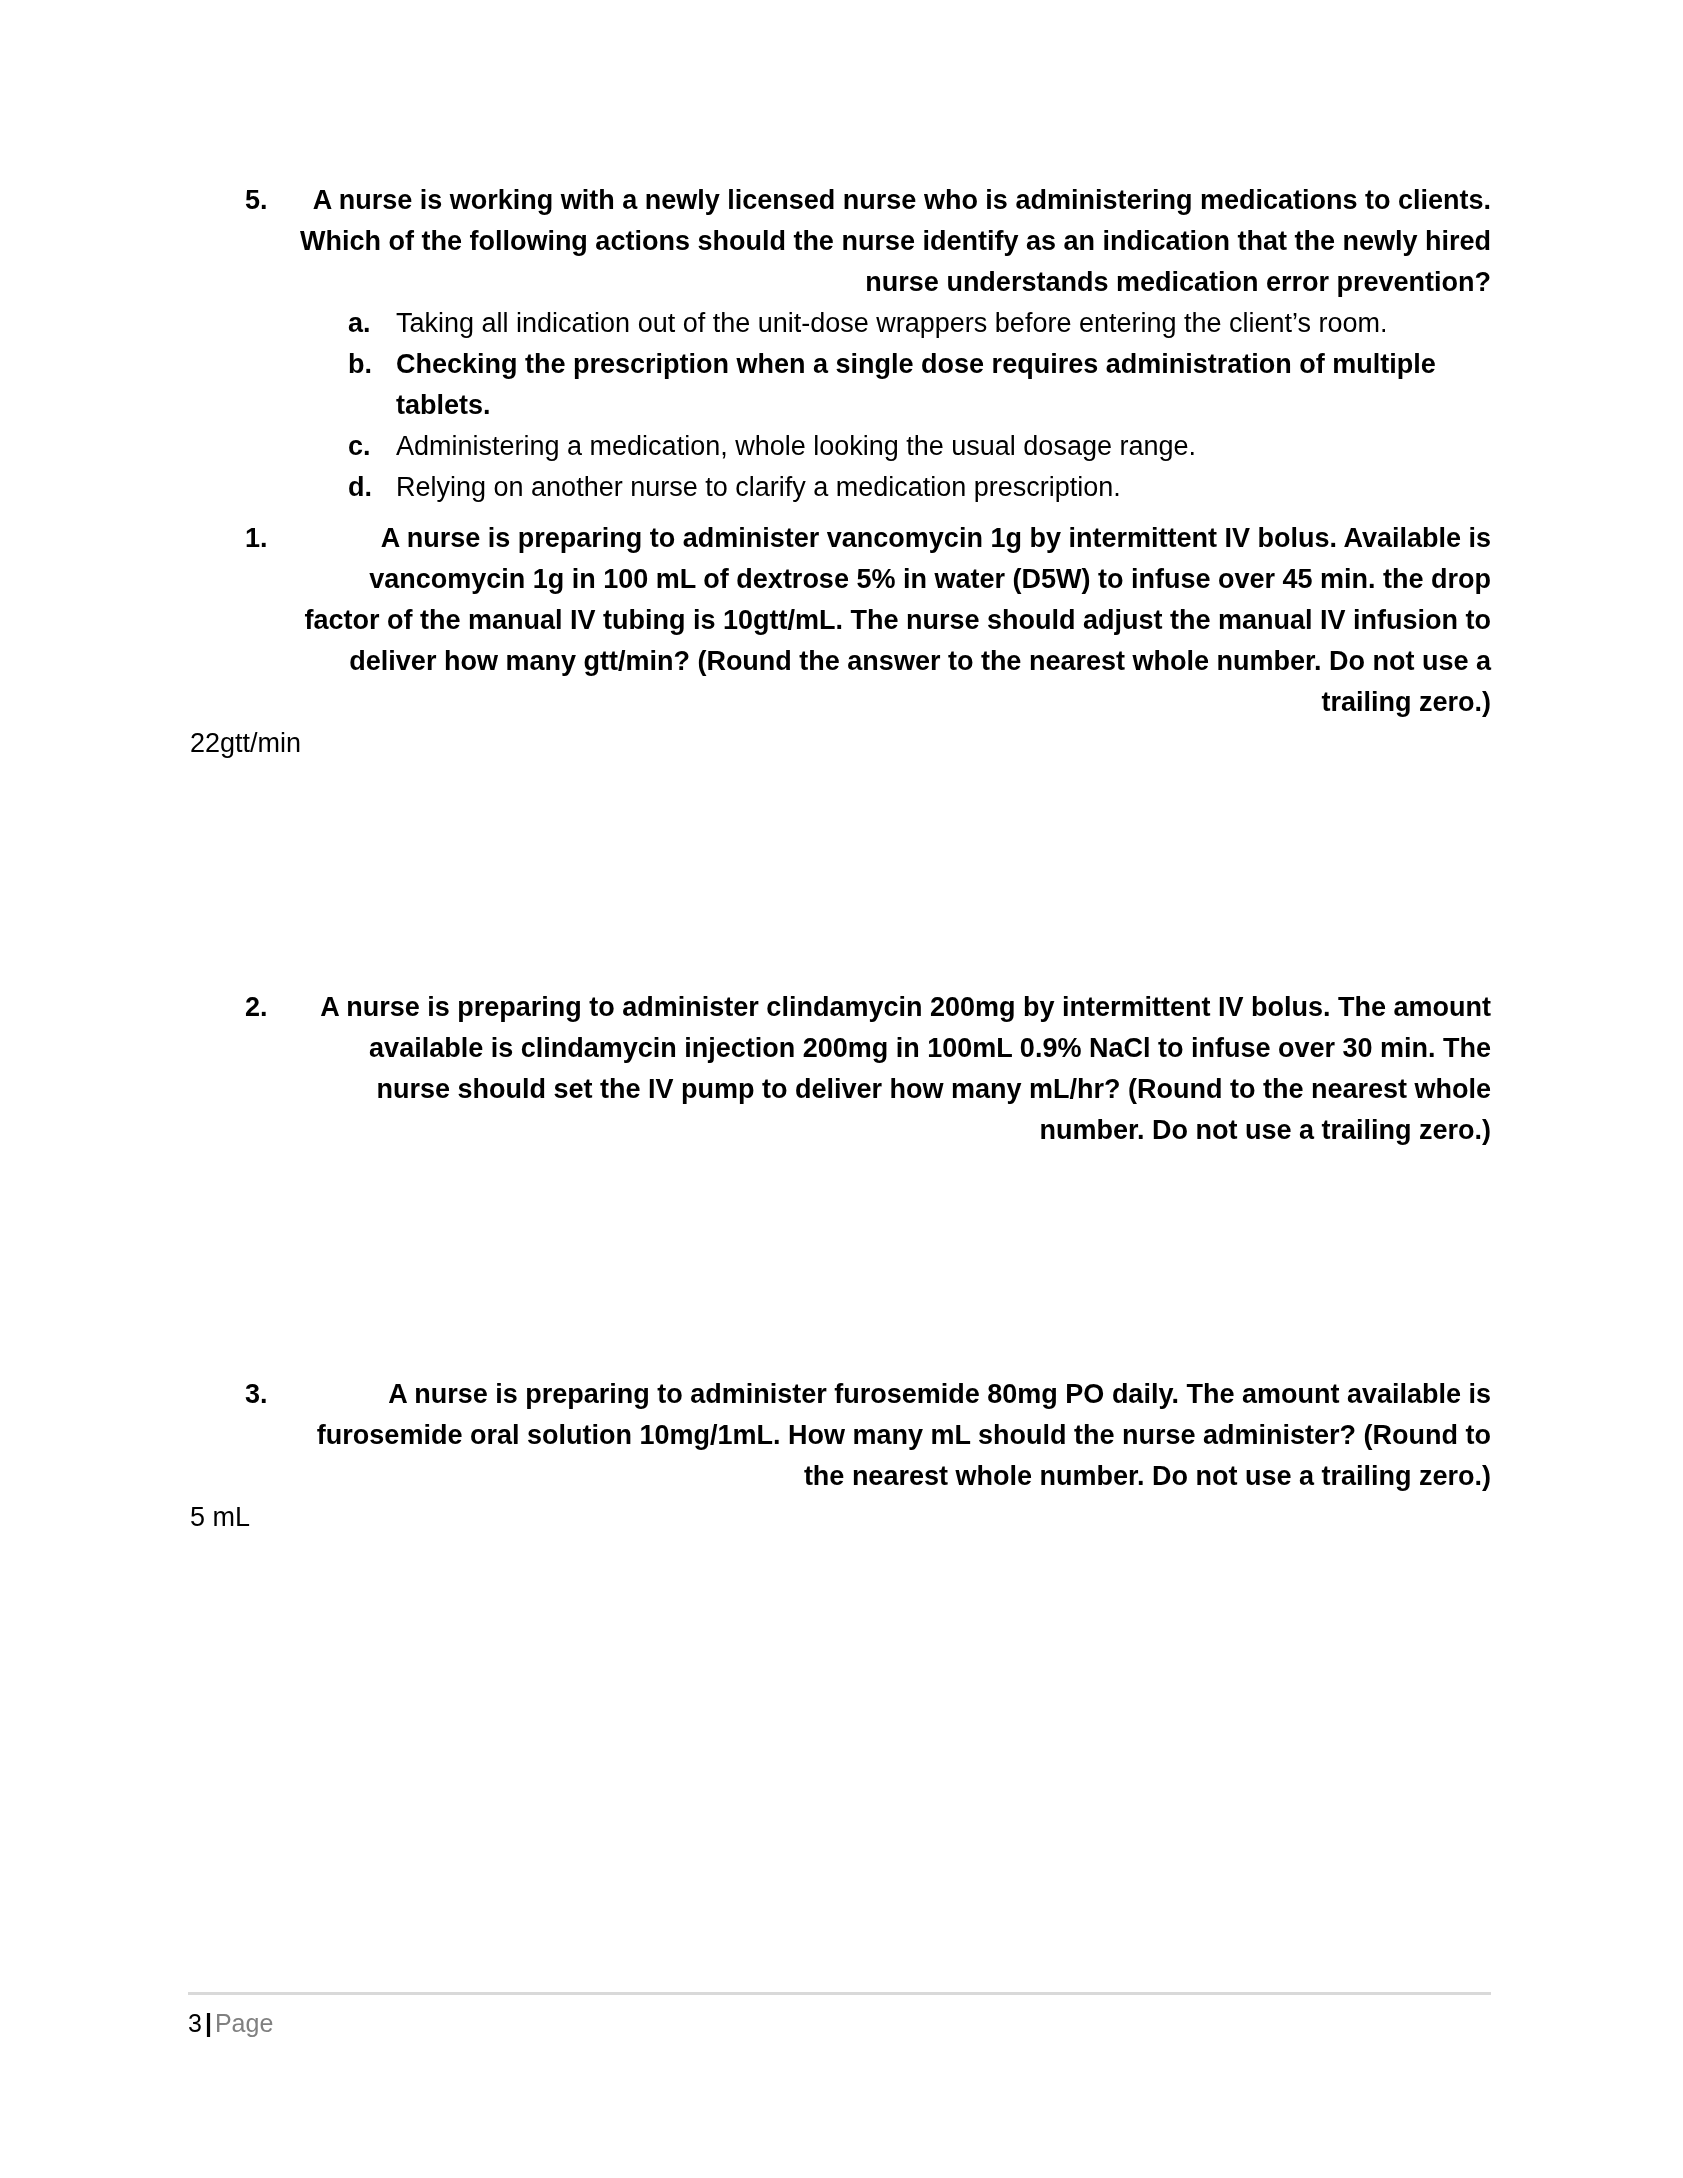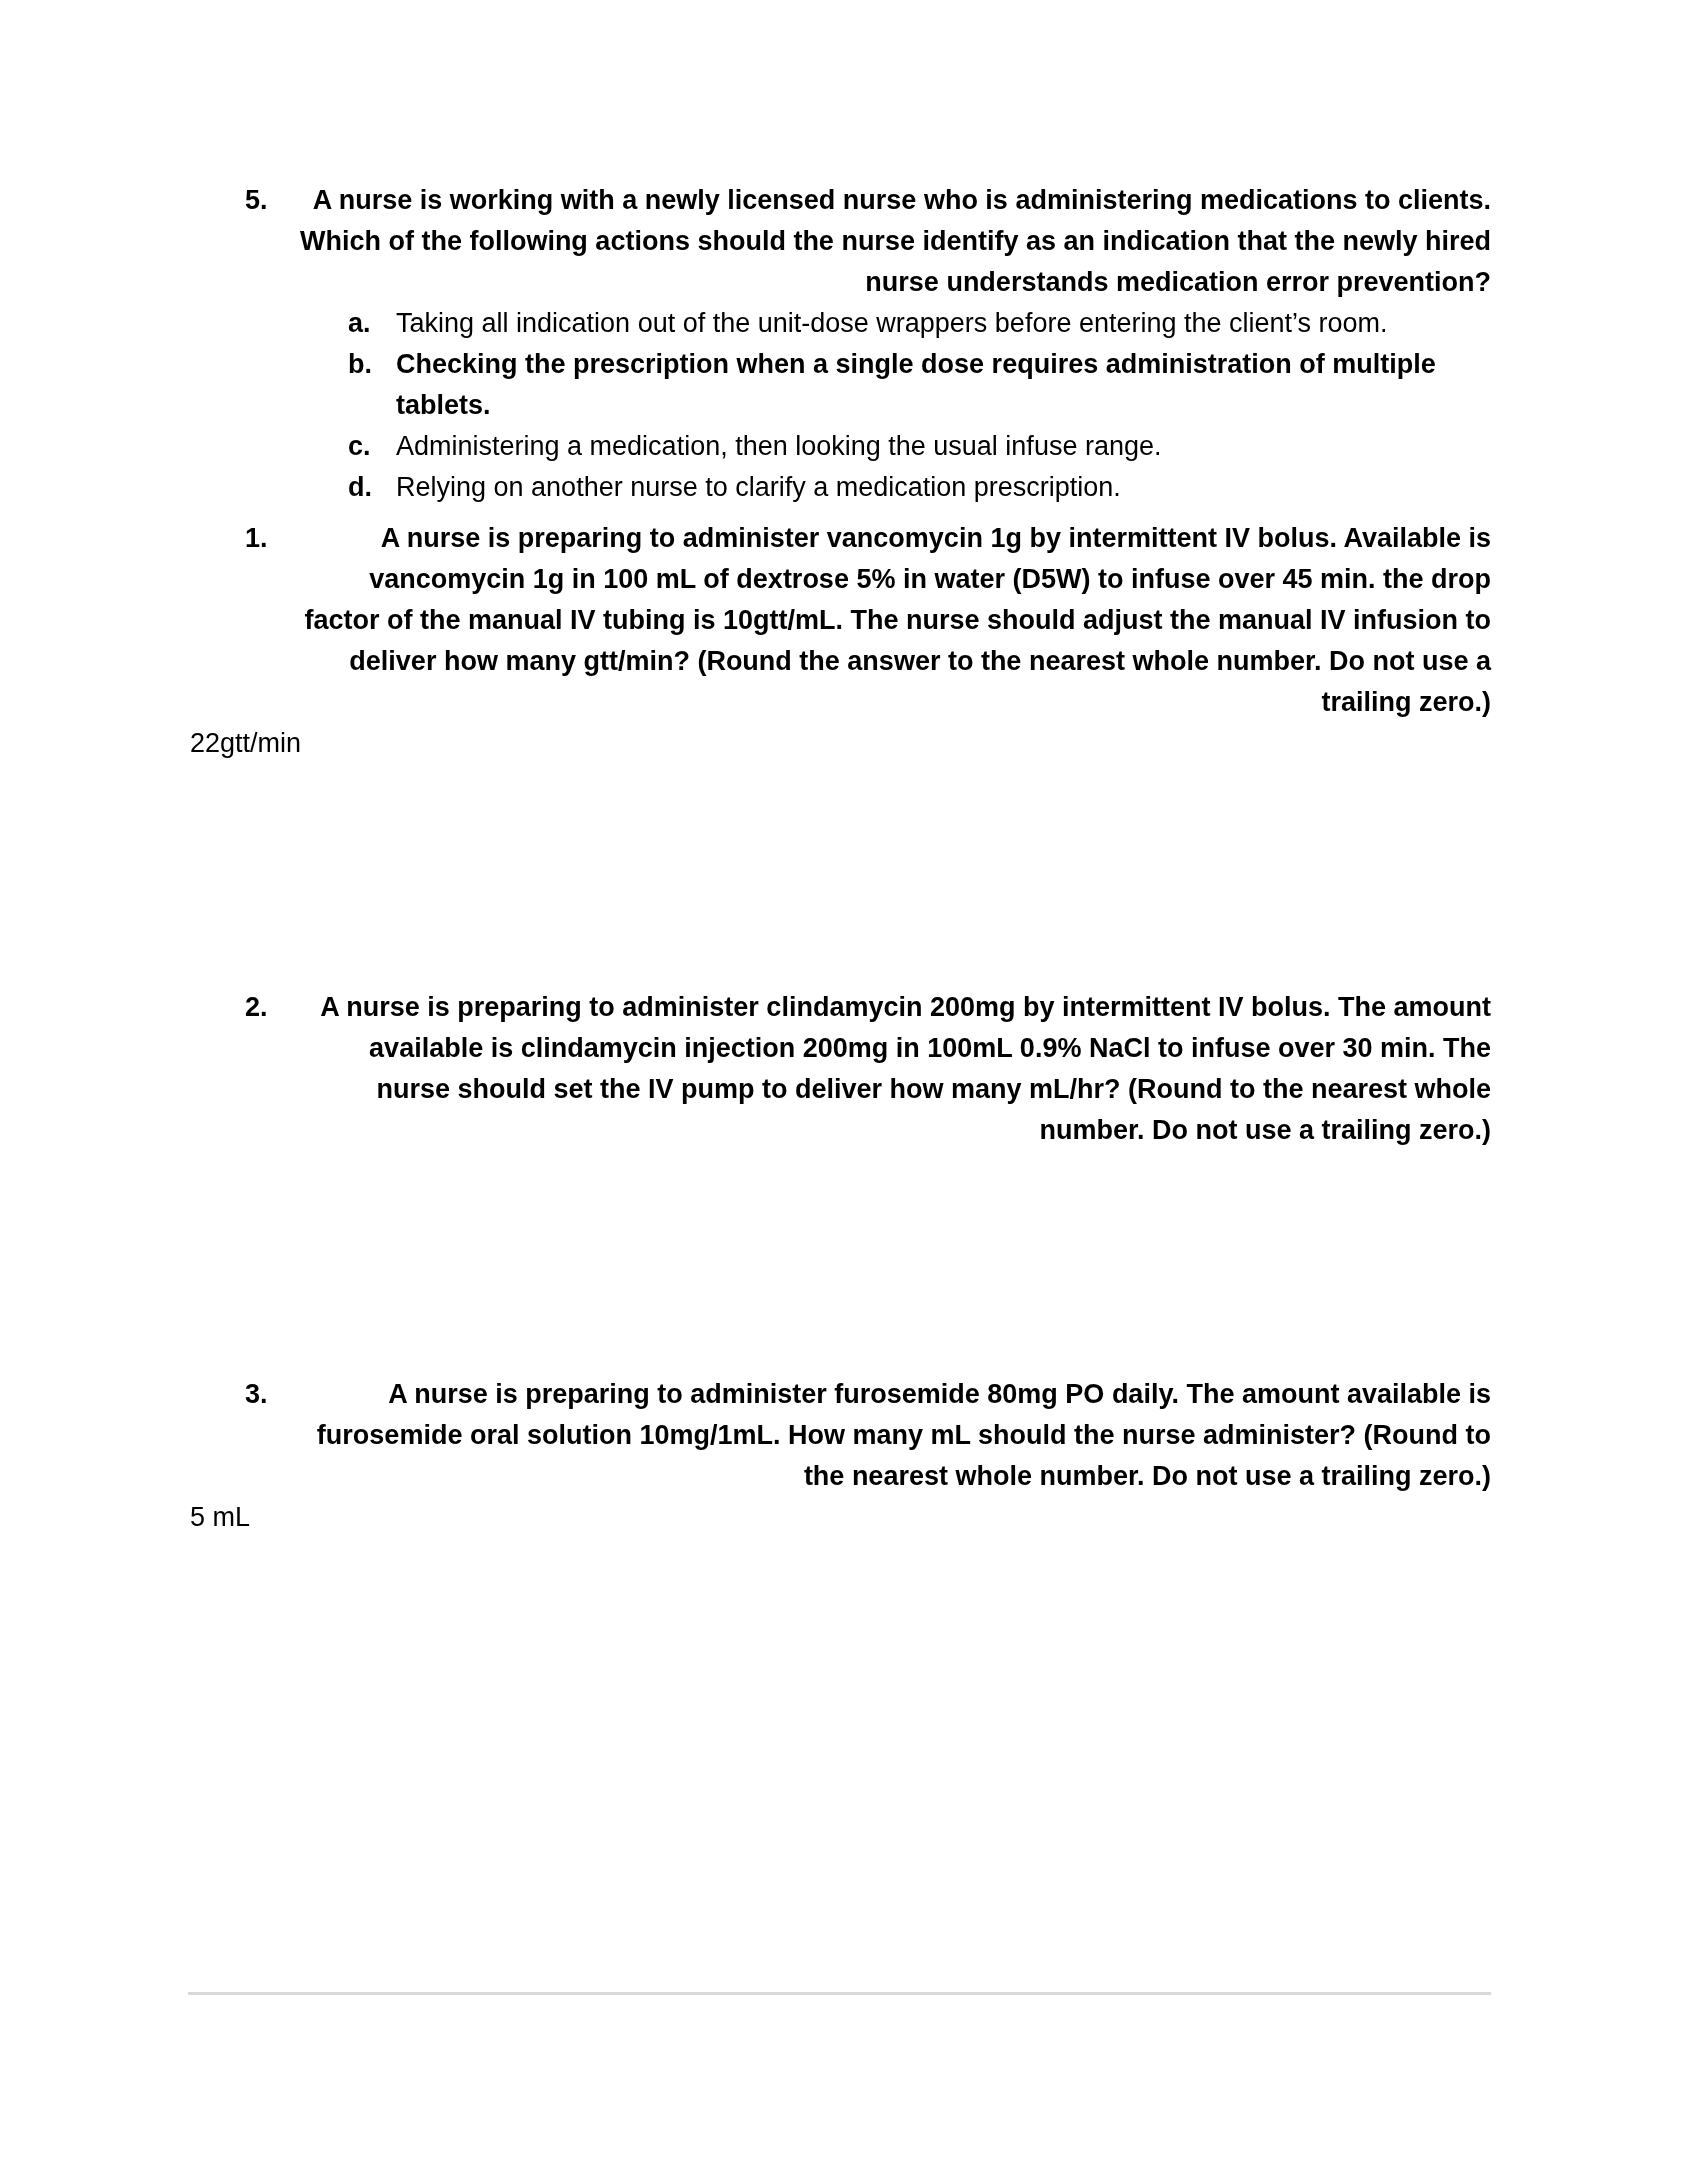--- a/index.html
+++ b/index.html
@@ -154,21 +154,21 @@
           <li class="aitem">
             <span class="aletter">a.</span>
             <div class="atext">Taking all indication out of the unit-dose wrappers before entering the client’s room.</div>
           </li>
           <li class="aitem">
             <span class="aletter">b.</span>
             <div class="atext correct">Checking the prescription when a single dose requires administration of multiple tablets.</div>
           </li>
           <li class="aitem">
             <span class="aletter">c.</span>
-            <div class="atext">Administering a medication, then looking the usual infuse range.</div>
+            <div class="atext">Administering a medication, whole looking the usual dosage range.</div>
           </li>
           <li class="aitem">
             <span class="aletter">d.</span>
             <div class="atext">Relying on another nurse to clarify a medication prescription.</div>
           </li>
         </ul>
       </li>
     </ul>
 
 
@@ -198,16 +198,19 @@
         <span class="qnum">3.</span>
         <div class="qtext">A nurse is preparing to administer furosemide 80mg PO daily. The amount available is furosemide oral solution 10mg/1mL. How many mL should the nurse administer? (Round to the nearest whole number. Do not use a trailing zero.)</div>
       </li>
     </ul>
     <div class="answer">5 mL</div>
 
   </div>
 
   <div class="footer">
     <div class="footer-rule"></div>
+    <div class="footer-text">
+      <span class="footer-num">3</span><span class="footer-sep">|</span><span>Page</span>
+    </div>
   </div>
 
 </div>
 
 
 </body></html>

